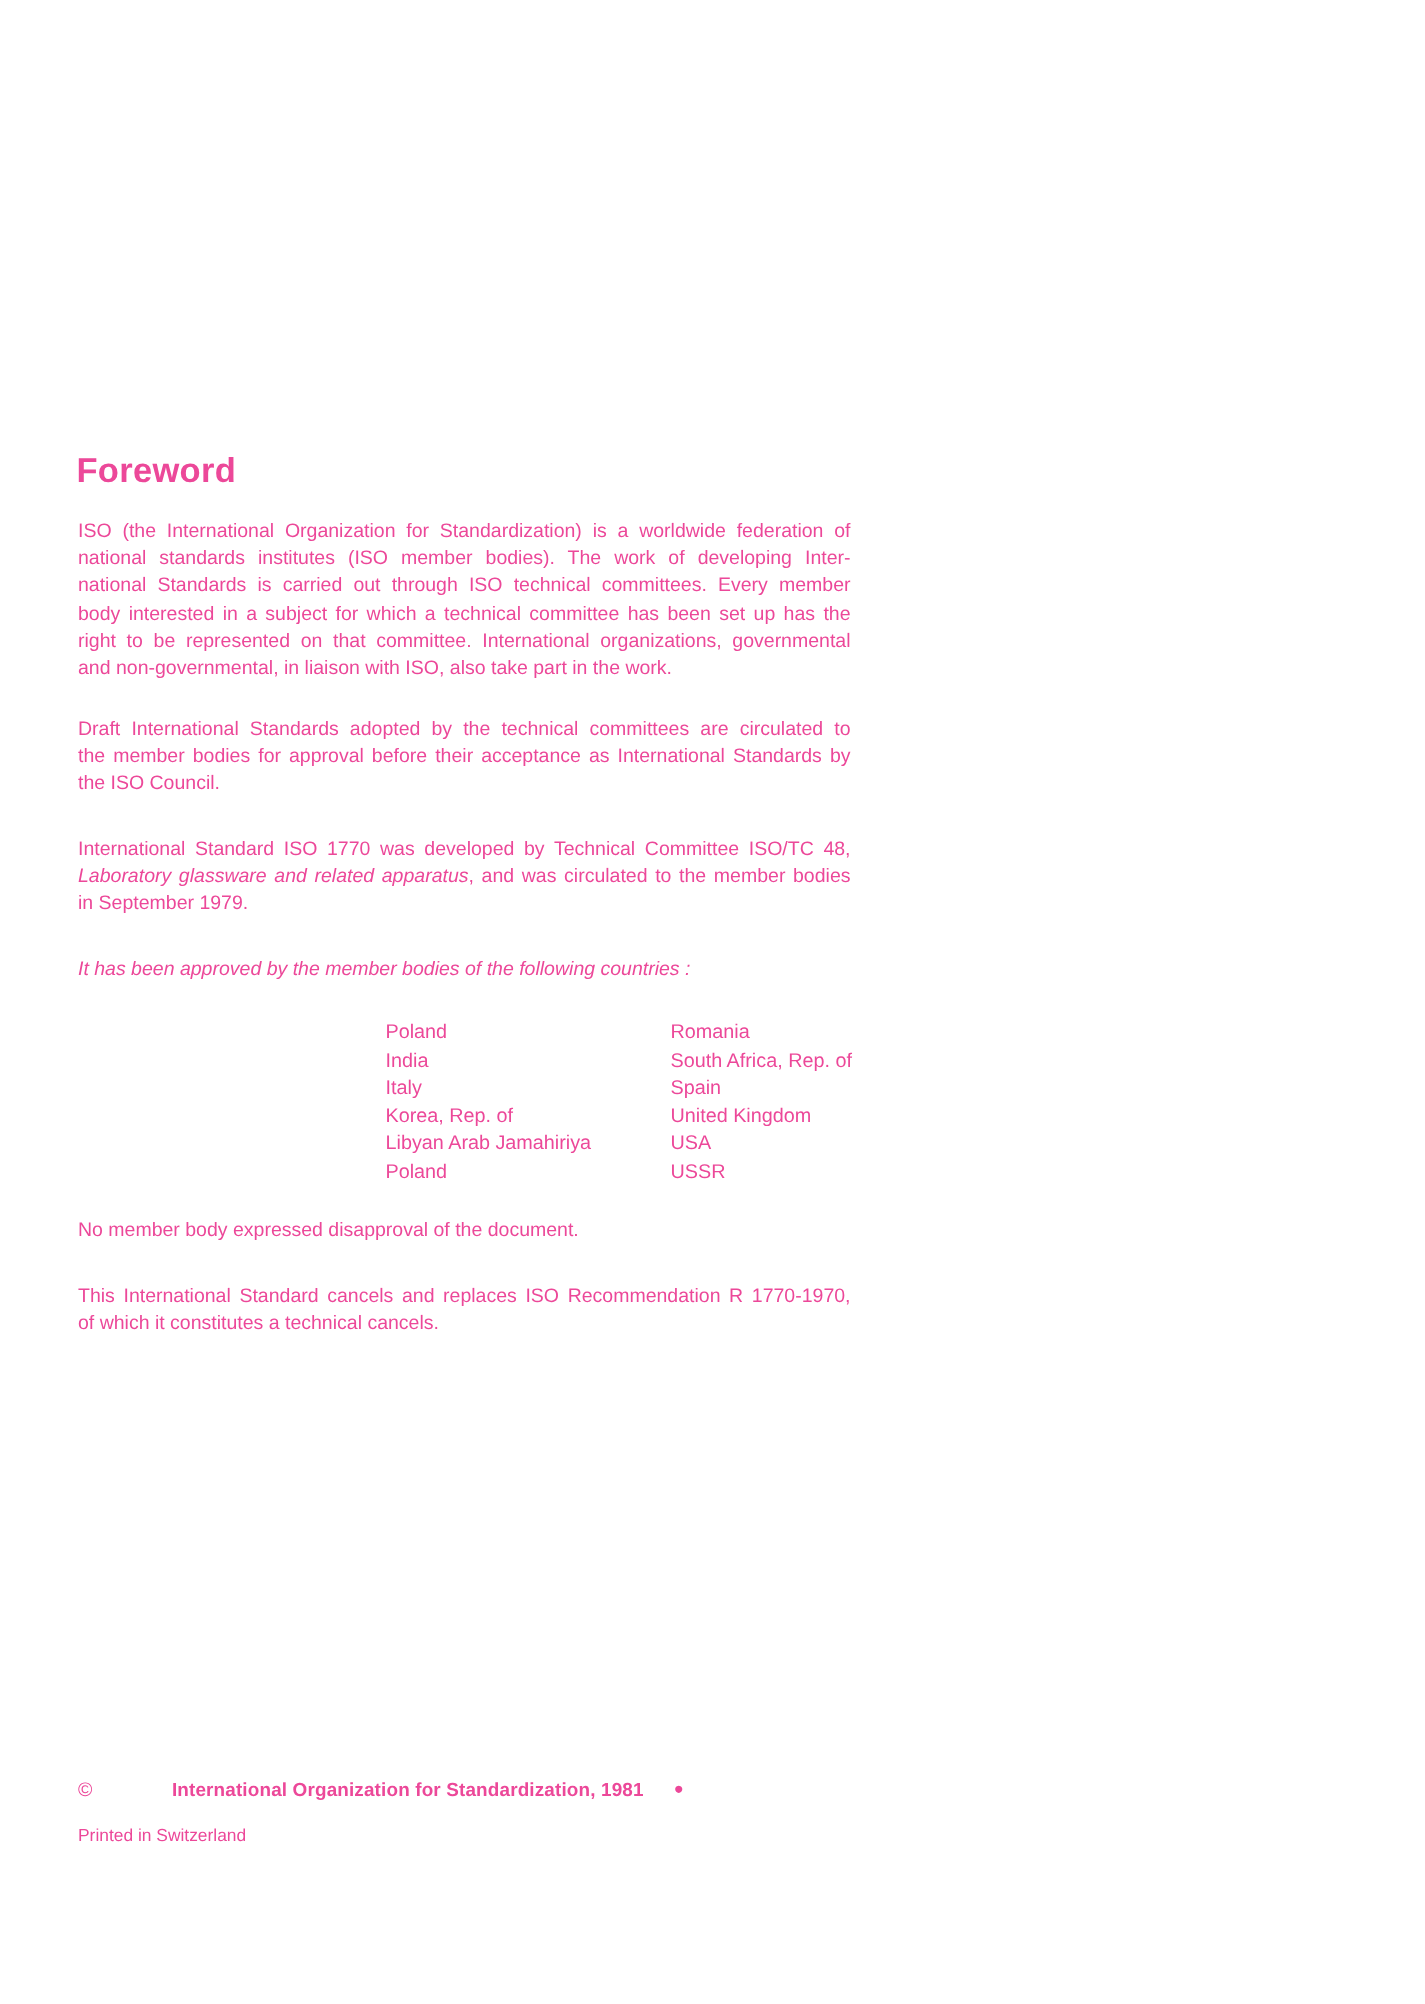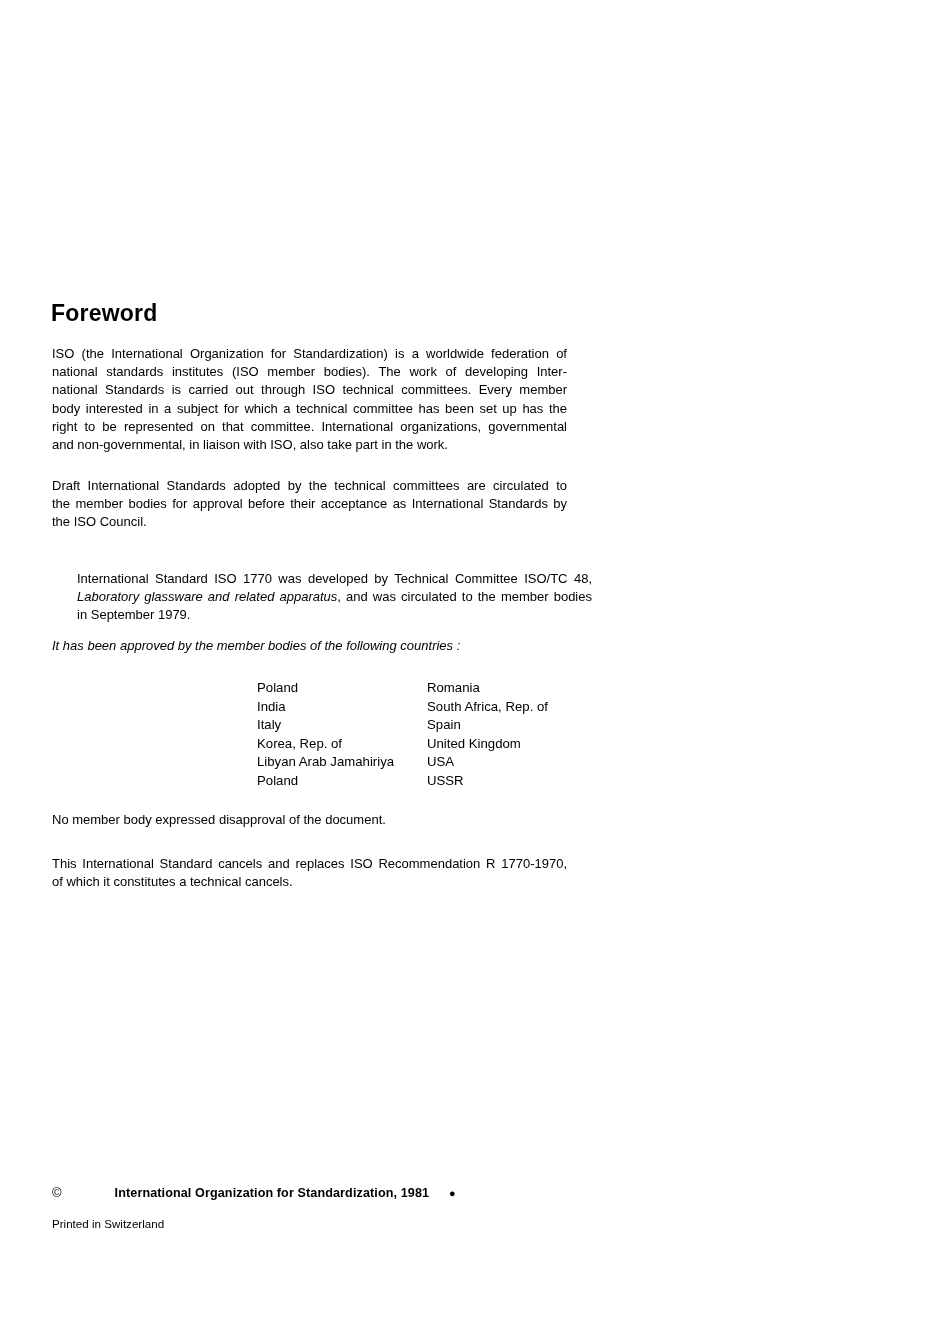--- a/index.html
+++ b/index.html
@@ -6,21 +6,21 @@
     margin: 0;
     padding: 0;
     background: #ffffff;
   }
   .page {
     position: relative;
     width: 950px;
     height: 1336px;
     background: #ffffff;
     font-family: "Liberation Sans", sans-serif;
-    color: #000000;
+    color: #ec4899;
     overflow: hidden;
   }
   .heading {
     position: absolute;
     left: 51px;
     top: 300px;
     font-size: 23px;
     font-weight: bold;
     letter-spacing: 0.2px;
     white-space: nowrap;
@@ -49,21 +49,21 @@
   }
   .country-col {
     position: absolute;
     top: 679px;
     font-size: 13.2px;
     line-height: 18.6px;
     white-space: nowrap;
   }
   .col-1 { left: 90px; }
   .col-2 { left: 257px; }
-  .col-3 { left: 427px; }
+  .col-3 { left: 447px; }
   .copyright-line {
     position: absolute;
     left: 52px;
     top: 1185px;
     display: flex;
     align-items: center;
     font-size: 12.6px;
     white-space: nowrap;
   }
   .copyright-symbol {
@@ -104,21 +104,21 @@
       <div class="jline">right to be represented on that committee. International organizations, governmental</div>
       <div class="jline">and non-governmental, in liaison with ISO, also take part in the work.</div>
     </div>
 
   <div class="para jlines" style="top:477px;">
       <div class="jline">Draft International Standards adopted by the technical committees are circulated to</div>
       <div class="jline">the member bodies for approval before their acceptance as International Standards by</div>
       <div class="jline">the ISO Council.</div>
     </div>
 
-  <div class="para jlines" style="top:570px;margin-left:25px;">
+  <div class="para jlines" style="top:557px;">
     <div class="jline">International Standard ISO 1770 was developed by Technical Committee ISO/TC 48,</div>
     <div class="jline"><i class="italic-seg">Laboratory glassware and related apparatus</i><span>, and was circulated to the member bodies</span></div>
     <div class="jline">in September 1979.</div>
   </div>
 
   <div class="single-line" style="top:637px;font-style:italic;">It has been approved by the member bodies of the following countries :</div>
 
   <div class="country-col col-2">
       <div class="country">Poland</div>
       <div class="country">India</div>

